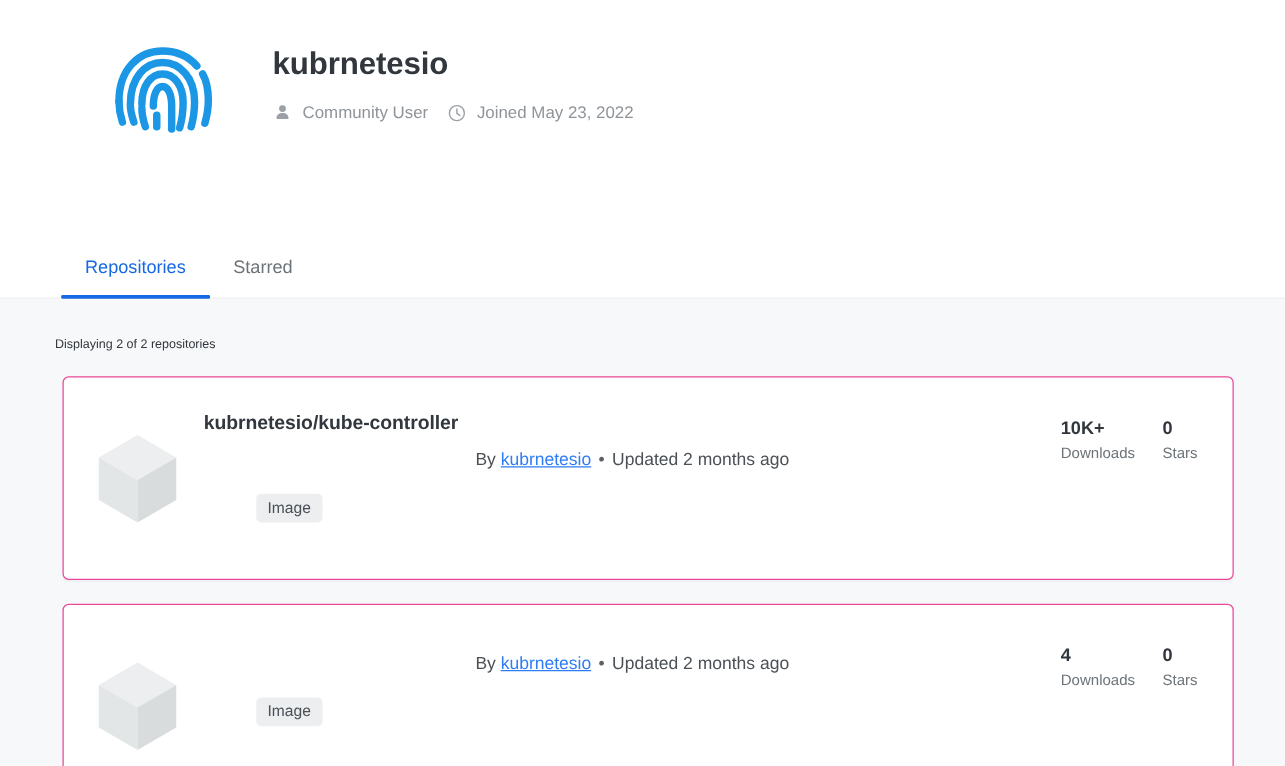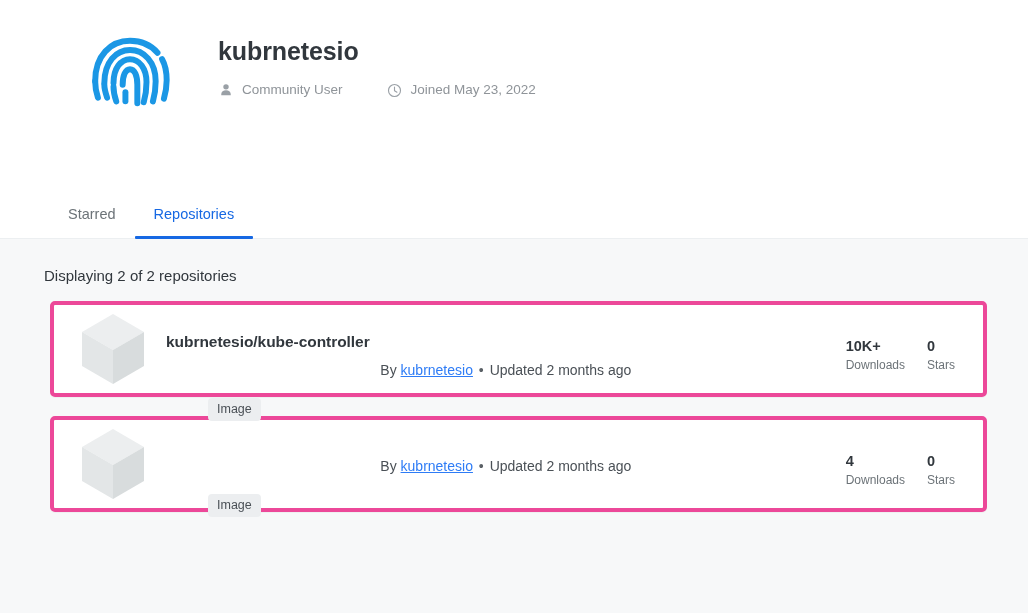--- a/index.html
+++ b/index.html
@@ -46,21 +46,21 @@
     font-size: 25px;
     font-weight: 600;
     color: #31373d;
     letter-spacing: -0.1px;
     line-height: 30px;
   }
   .profile-submeta {
     display: flex;
     align-items: center;
     margin-top: 16px;
-    gap: 44px;
+    gap: 15px;
   }
   .meta-item {
     display: flex;
     align-items: center;
     font-size: 13.5px;
     color: #8f9499;
     line-height: 16px;
   }
   .meta-item .mi-icon {
     display: inline-flex;
@@ -106,37 +106,37 @@
     height: 3px;
     background: #1668e3;
     border-radius: 1px;
   }
 
   
   .content {
     padding: 0 42px;
   }
   .displaying {
-    font-size: 15px;
+    font-size: 10px;
     color: #31373d;
     padding: 28px 0 0 2px;
     line-height: 17px;
   }
 
   .repo-list {
     margin-top: 17px;
     padding-left: 8px;
     padding-right: 0px;
   }
 
   .repo-card {
     background: #ffffff;
-    border: 4px solid #ec4899;
+    border: 1px solid #ec4899;
     border-radius: 5px;
-    height: 96px;
+    height: 163px;
     display: flex;
     align-items: stretch;
     margin-bottom: 19px;
     box-shadow: 0 1px 1px rgba(0,0,0,0.035);
     width: 937px;
   }
   .repo-thumb {
     width: 112px;
     flex: 0 0 112px;
     display: flex;
@@ -253,22 +253,22 @@
             </svg>
           </span>
           <span>Joined May 23, 2022</span>
         </div>
 
       </div>
     </div>
   </div>
 
   <div class="tabs">
+    <button class="tab active">Repositories</button>
     <button class="tab">Starred</button>
-    <button class="tab active">Repositories</button>
   </div>
 </div>
 
 <div class="content">
   <div class="displaying">Displaying 2 of 2 repositories</div>
 
   <div class="repo-list">
 
     <div class="repo-card">
       <div class="repo-thumb">

